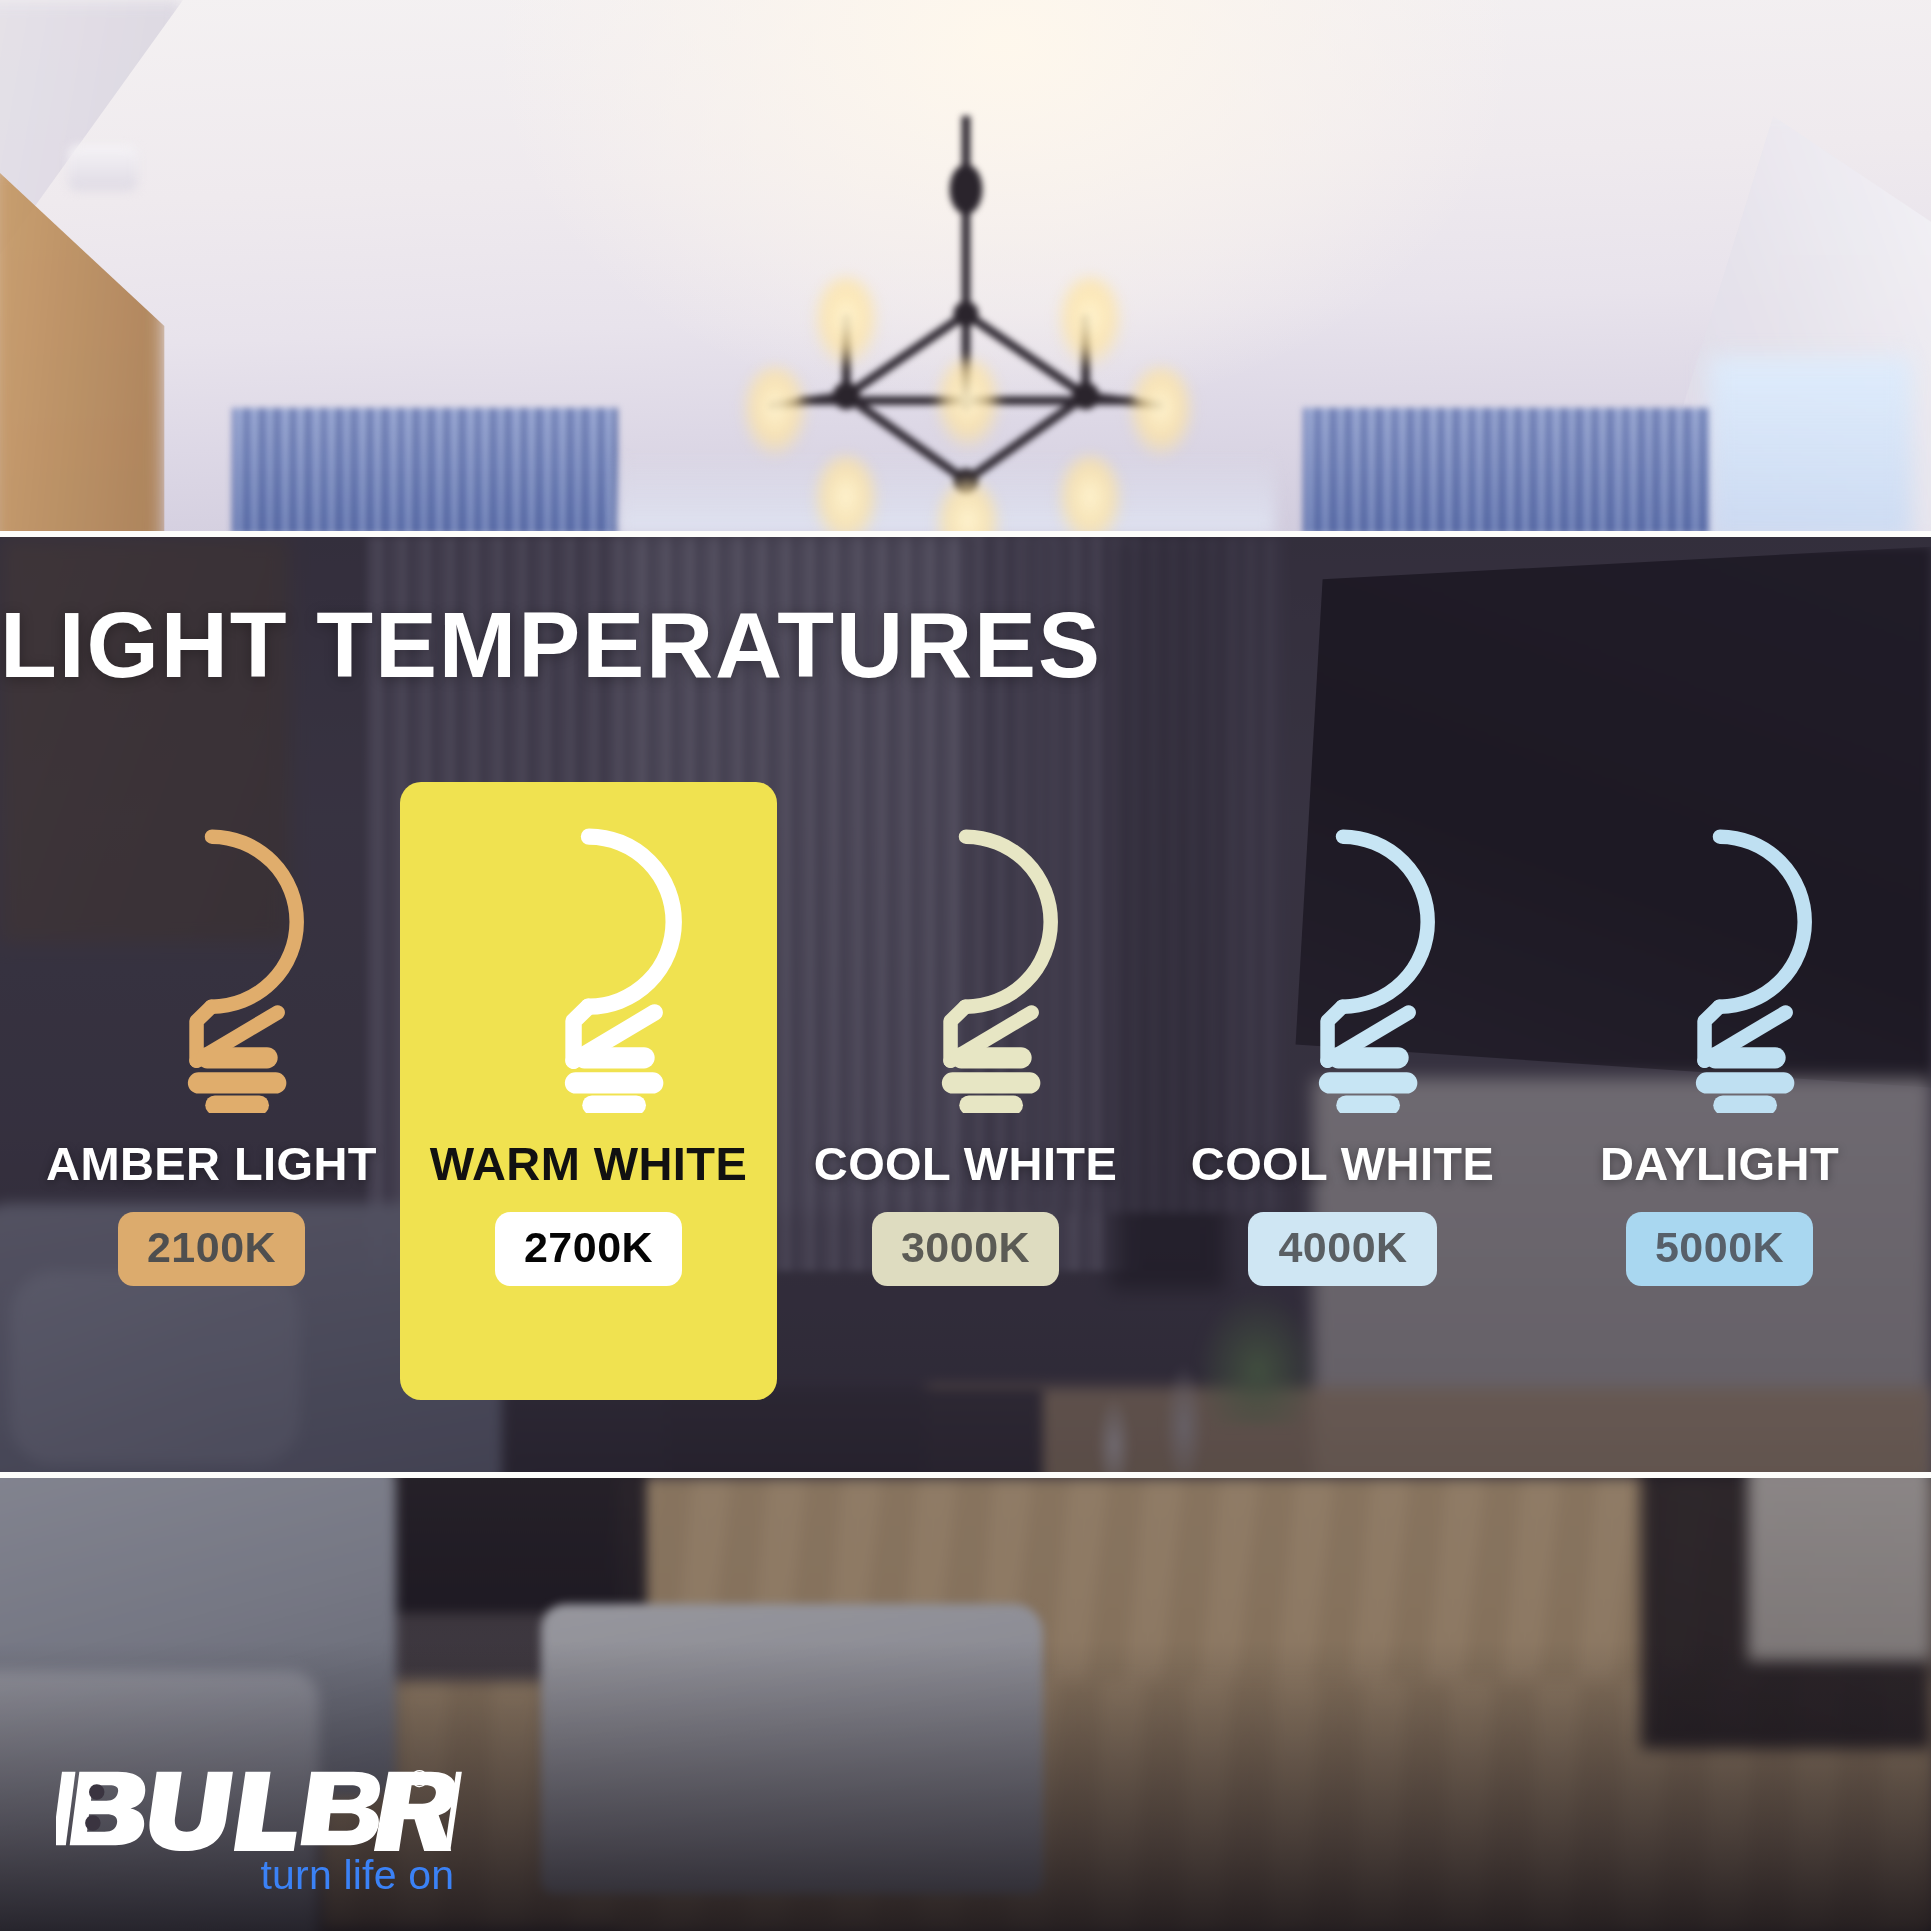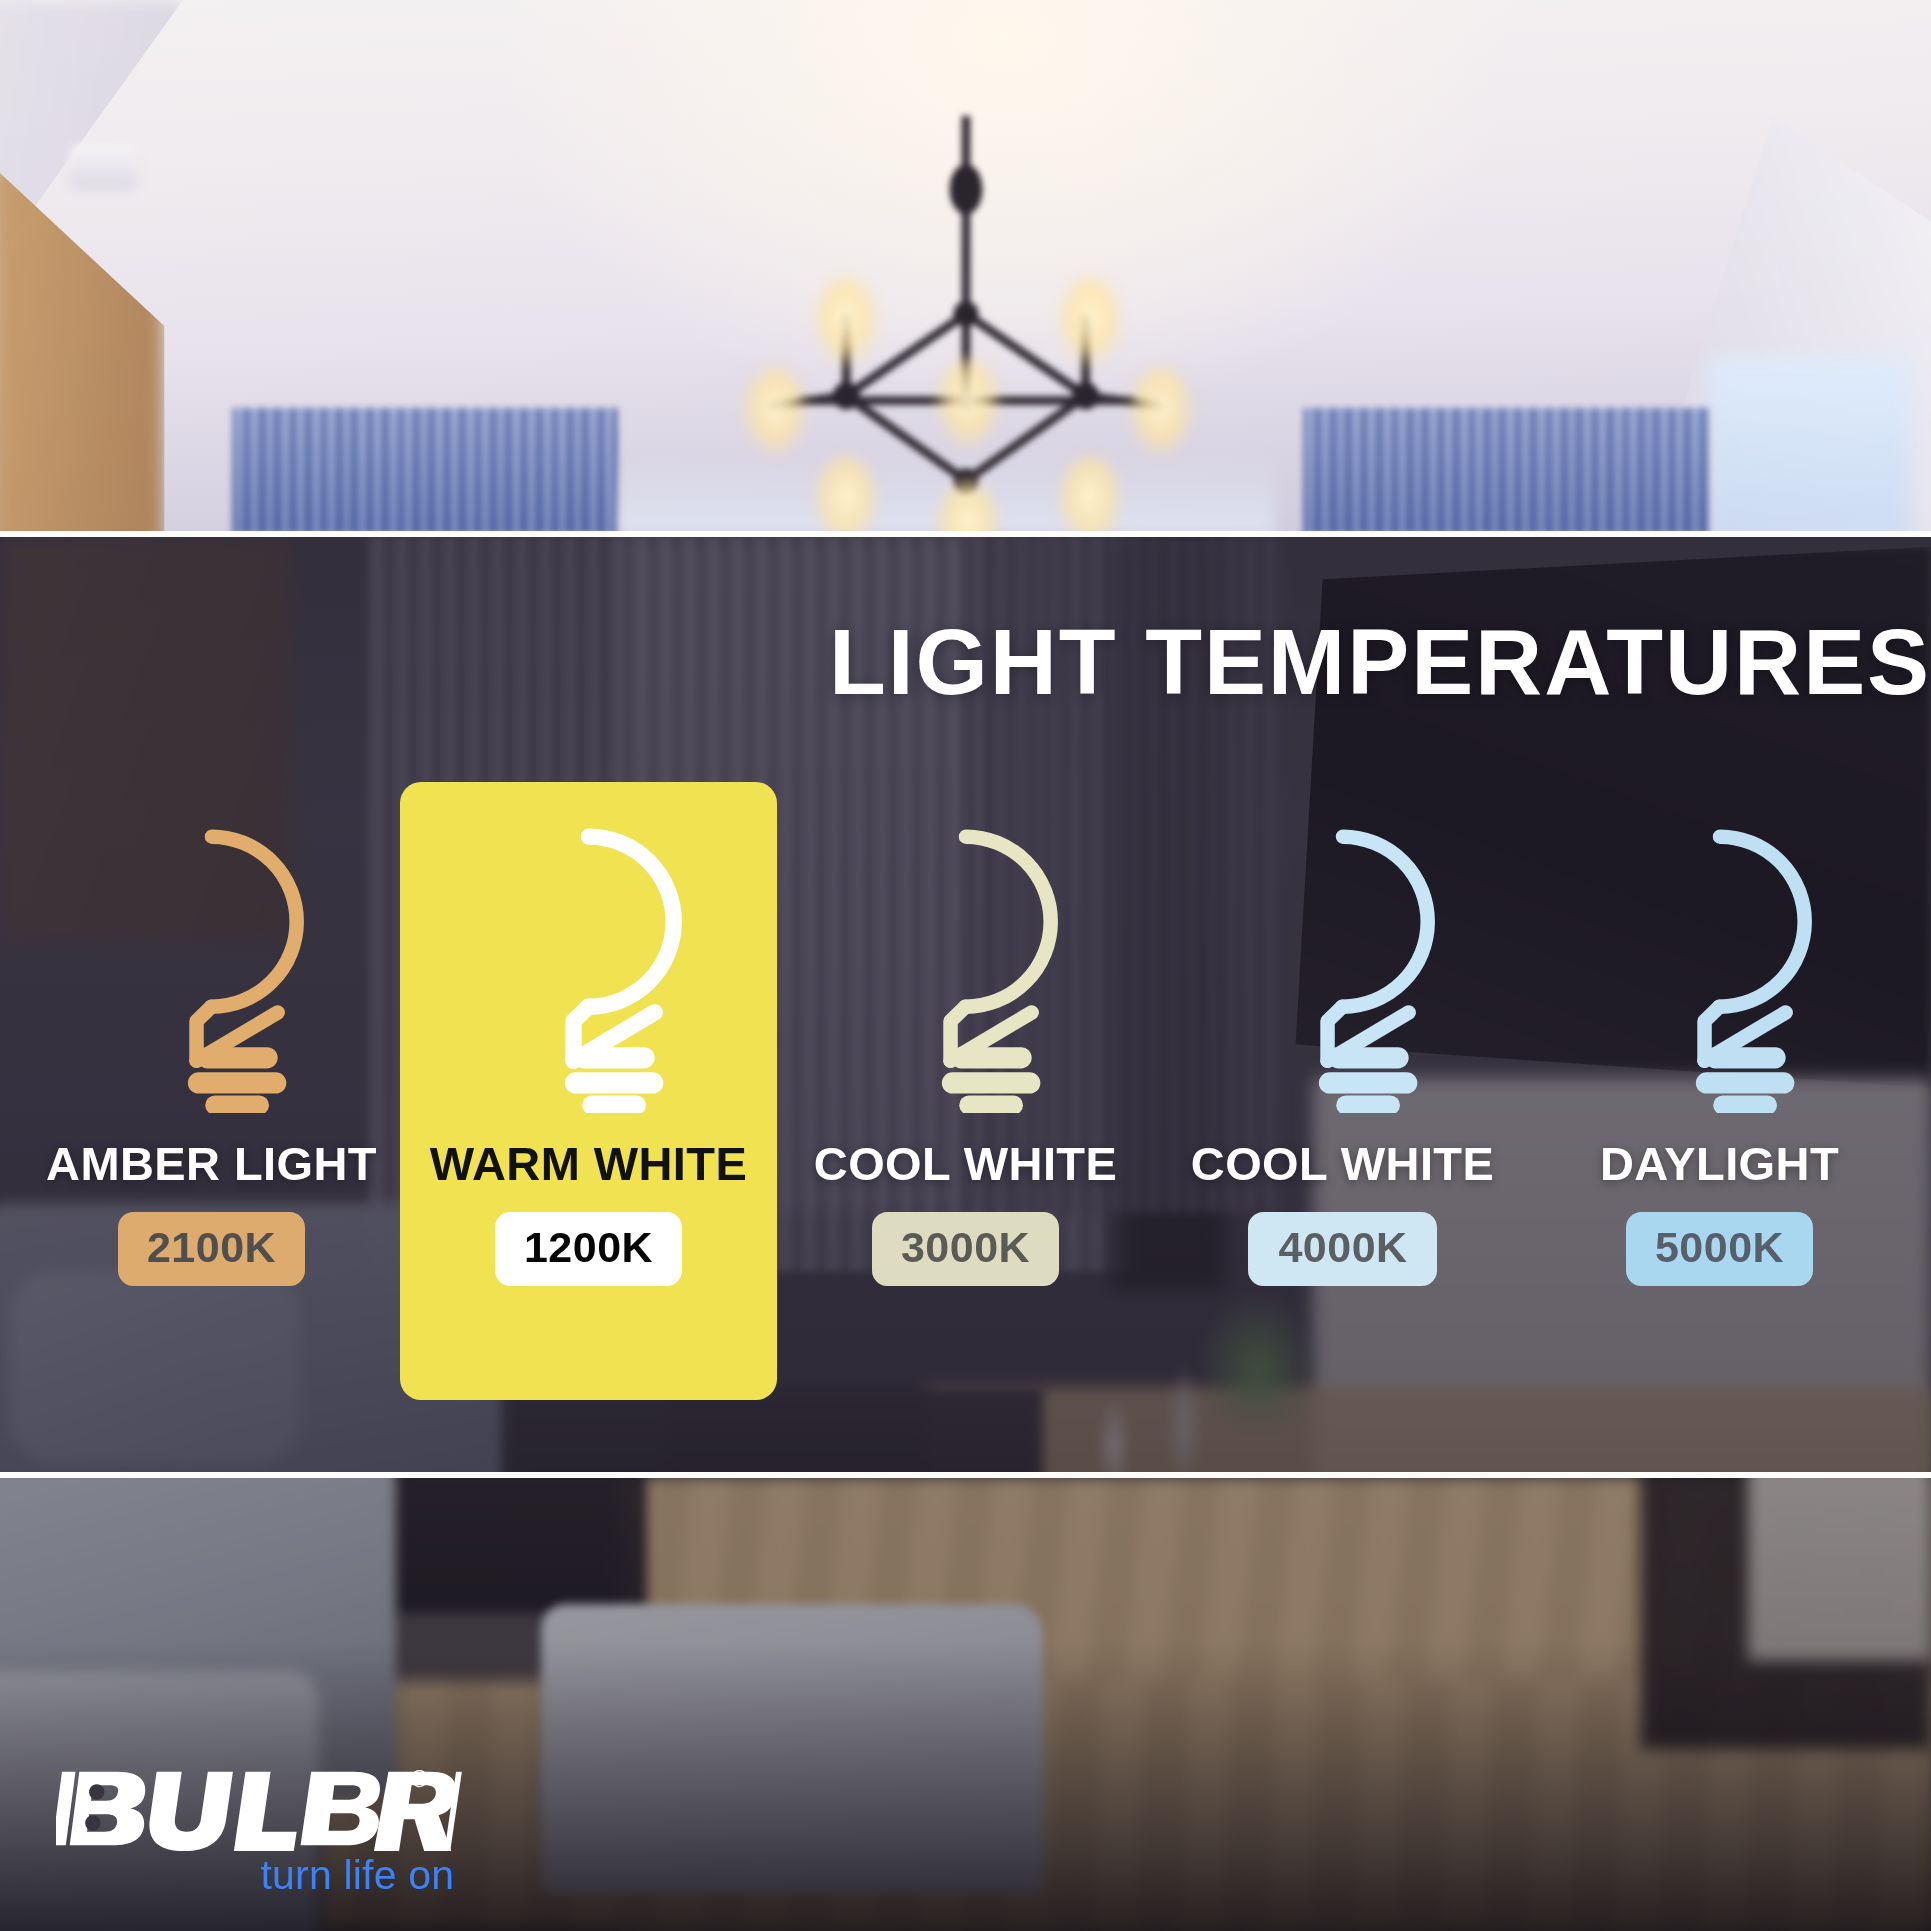--- a/index.html
+++ b/index.html
@@ -166,22 +166,22 @@
     position:absolute; left:1110px; top:0; width:116px; height:753px;
     background:linear-gradient(180deg,#191620,#100e16);
     filter:blur(9.7px); opacity:.82;
   }
   .mid-scrim { position:absolute; inset:0; background:rgba(44,40,54,.58); }
 
   
   .mid-content { position:absolute; inset:0; }
 
   .section-title {
-    position:absolute; left:0; top:79px; width:1931px;
-    text-align:right; color:#ffffff;
+    position:absolute; left:0; top:62px; width:1931px;
+    text-align:left; color:#ffffff;
     font-size:93px; font-weight:bold; letter-spacing:1.9px;
     line-height:1; white-space:nowrap;
     text-shadow:0 1.9px 13.5px rgba(0,0,0,.30);
   }
 
   .temps {
     position:absolute; left:0; top:245px; width:1931px; height:637px;
     display:flex; align-items:flex-start; justify-content:center;
   }
   .temp-col {
@@ -398,21 +398,21 @@
                 <path d="M101 246 L185 196"></path>
               </g>
               <g fill="#ffffff">
                 <rect x="101" y="232" width="84" height="22" rx="11"></rect>
                 <rect x="92" y="258" width="102" height="22" rx="11"></rect>
                 <rect x="110" y="282" width="66" height="20" rx="10"></rect>
               </g>
             </svg>
           </span>
           <div class="temp-name">WARM WHITE</div>
-          <div class="temp-kelvin" style="background:#ffffff; color:#050505;">1200K</div>
+          <div class="temp-kelvin" style="background:#ffffff; color:#050505;">2700K</div>
         </div>
 
         <div class="temp-col">
           <span class="bulb-wrap">
             <svg viewBox="0 0 234 300">
               <g fill="none" stroke="#e7e6c4" stroke-width="15" stroke-linecap="round" stroke-linejoin="round">
                 <path d="M117 14 A88 88 0 1 1 116.4 190"></path>
                 <path d="M116.4 190 L101 205 L101 246"></path>
                 <path d="M101 246 L185 196"></path>
               </g>

